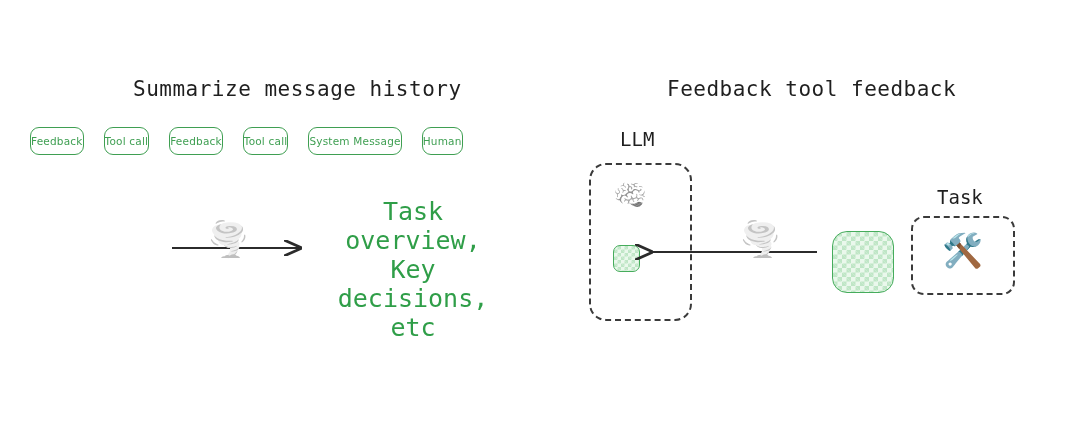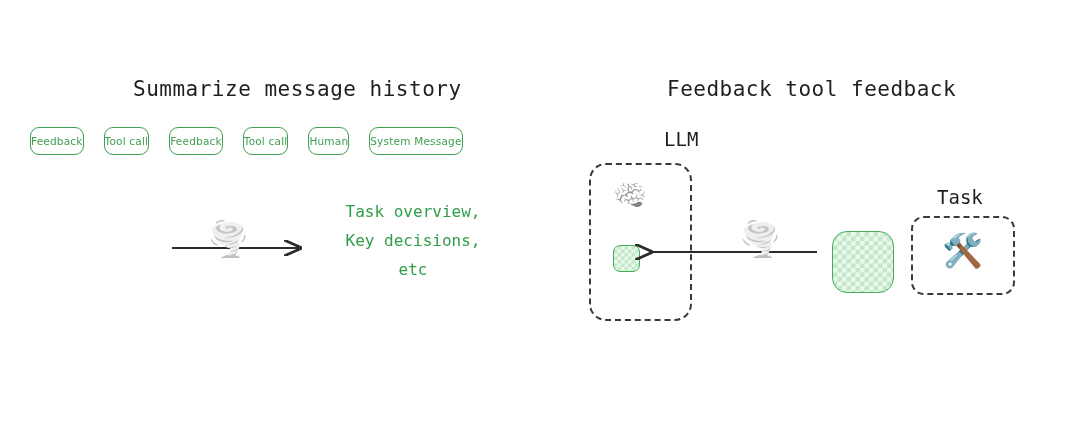--- a/index.html
+++ b/index.html
@@ -74,21 +74,21 @@
   #tornado-right { left: 739px; top: 222px; }
 
   
   #summary-output {
     position: absolute;
     left: 318px;
     top: 197px;
     width: 190px;
     text-align: center;
     font-family: "DejaVu Sans Mono", "Liberation Mono", monospace;
-    font-size: 16px;
+    font-size: 25px;
     line-height: 29px;
     color: #2f9e48;
     white-space: pre-line;
   }
 
   
   .dashed-box {
     position: absolute;
     border: 2px dashed #3a3a3a;
     border-radius: 17px;
@@ -98,21 +98,21 @@
   #llm-box  { left: 589px; top: 163px; width: 103px; height: 158px; }
   #tool-box { left: 911px; top: 216px; width: 104px; height: 79px;  border-radius: 13px; }
 
   .box-caption {
     position: absolute;
     font-family: "DejaVu Sans Mono", "Liberation Mono", monospace;
     font-size: 19px;
     color: #1f1f1f;
     white-space: nowrap;
   }
-  #llm-caption  { left: 620px; top: 128px; margin-left: 44px; }
+  #llm-caption  { left: 620px; top: 128px; }
   #tool-caption { left: 937px; top: 186px; }
 
   
   .box-emoji {
     position: absolute;
     font-size: 30px;
     line-height: 1;
     user-select: none;
   }
   #brain-emoji { left: 612px; top: 181px; font-size: 29px; filter: grayscale(100%) contrast(1.4) brightness(1.15); }
@@ -148,24 +148,24 @@
     <div class="msg-box">
       <span class="msg-label">Tool call</span>
     </div>
     <div class="msg-box">
       <span class="msg-label">Feedback</span>
     </div>
     <div class="msg-box">
       <span class="msg-label">Tool call</span>
     </div>
     <div class="msg-box">
+      <span class="msg-label">System Message</span>
+    </div>
+    <div class="msg-box">
       <span class="msg-label">Human</span>
-    </div>
-    <div class="msg-box">
-      <span class="msg-label">System Message</span>
     </div>
   </div>
 
   <svg class="arrow-svg" id="arrow-left-summarize" width="140" height="24">
     <defs>
       <marker id="arrowhead-r" markerWidth="9" markerHeight="8" refX="8" refY="4" orient="auto">
         <path d="M0,0 L9,4 L0,8" fill="none" stroke="#2b2b2b" stroke-width="1.4"></path>
       </marker>
     </defs>
     <line x1="0" y1="12" x2="128" y2="12" stroke="#2b2b2b" stroke-width="2" marker-end="url(#arrowhead-r)"></line>

